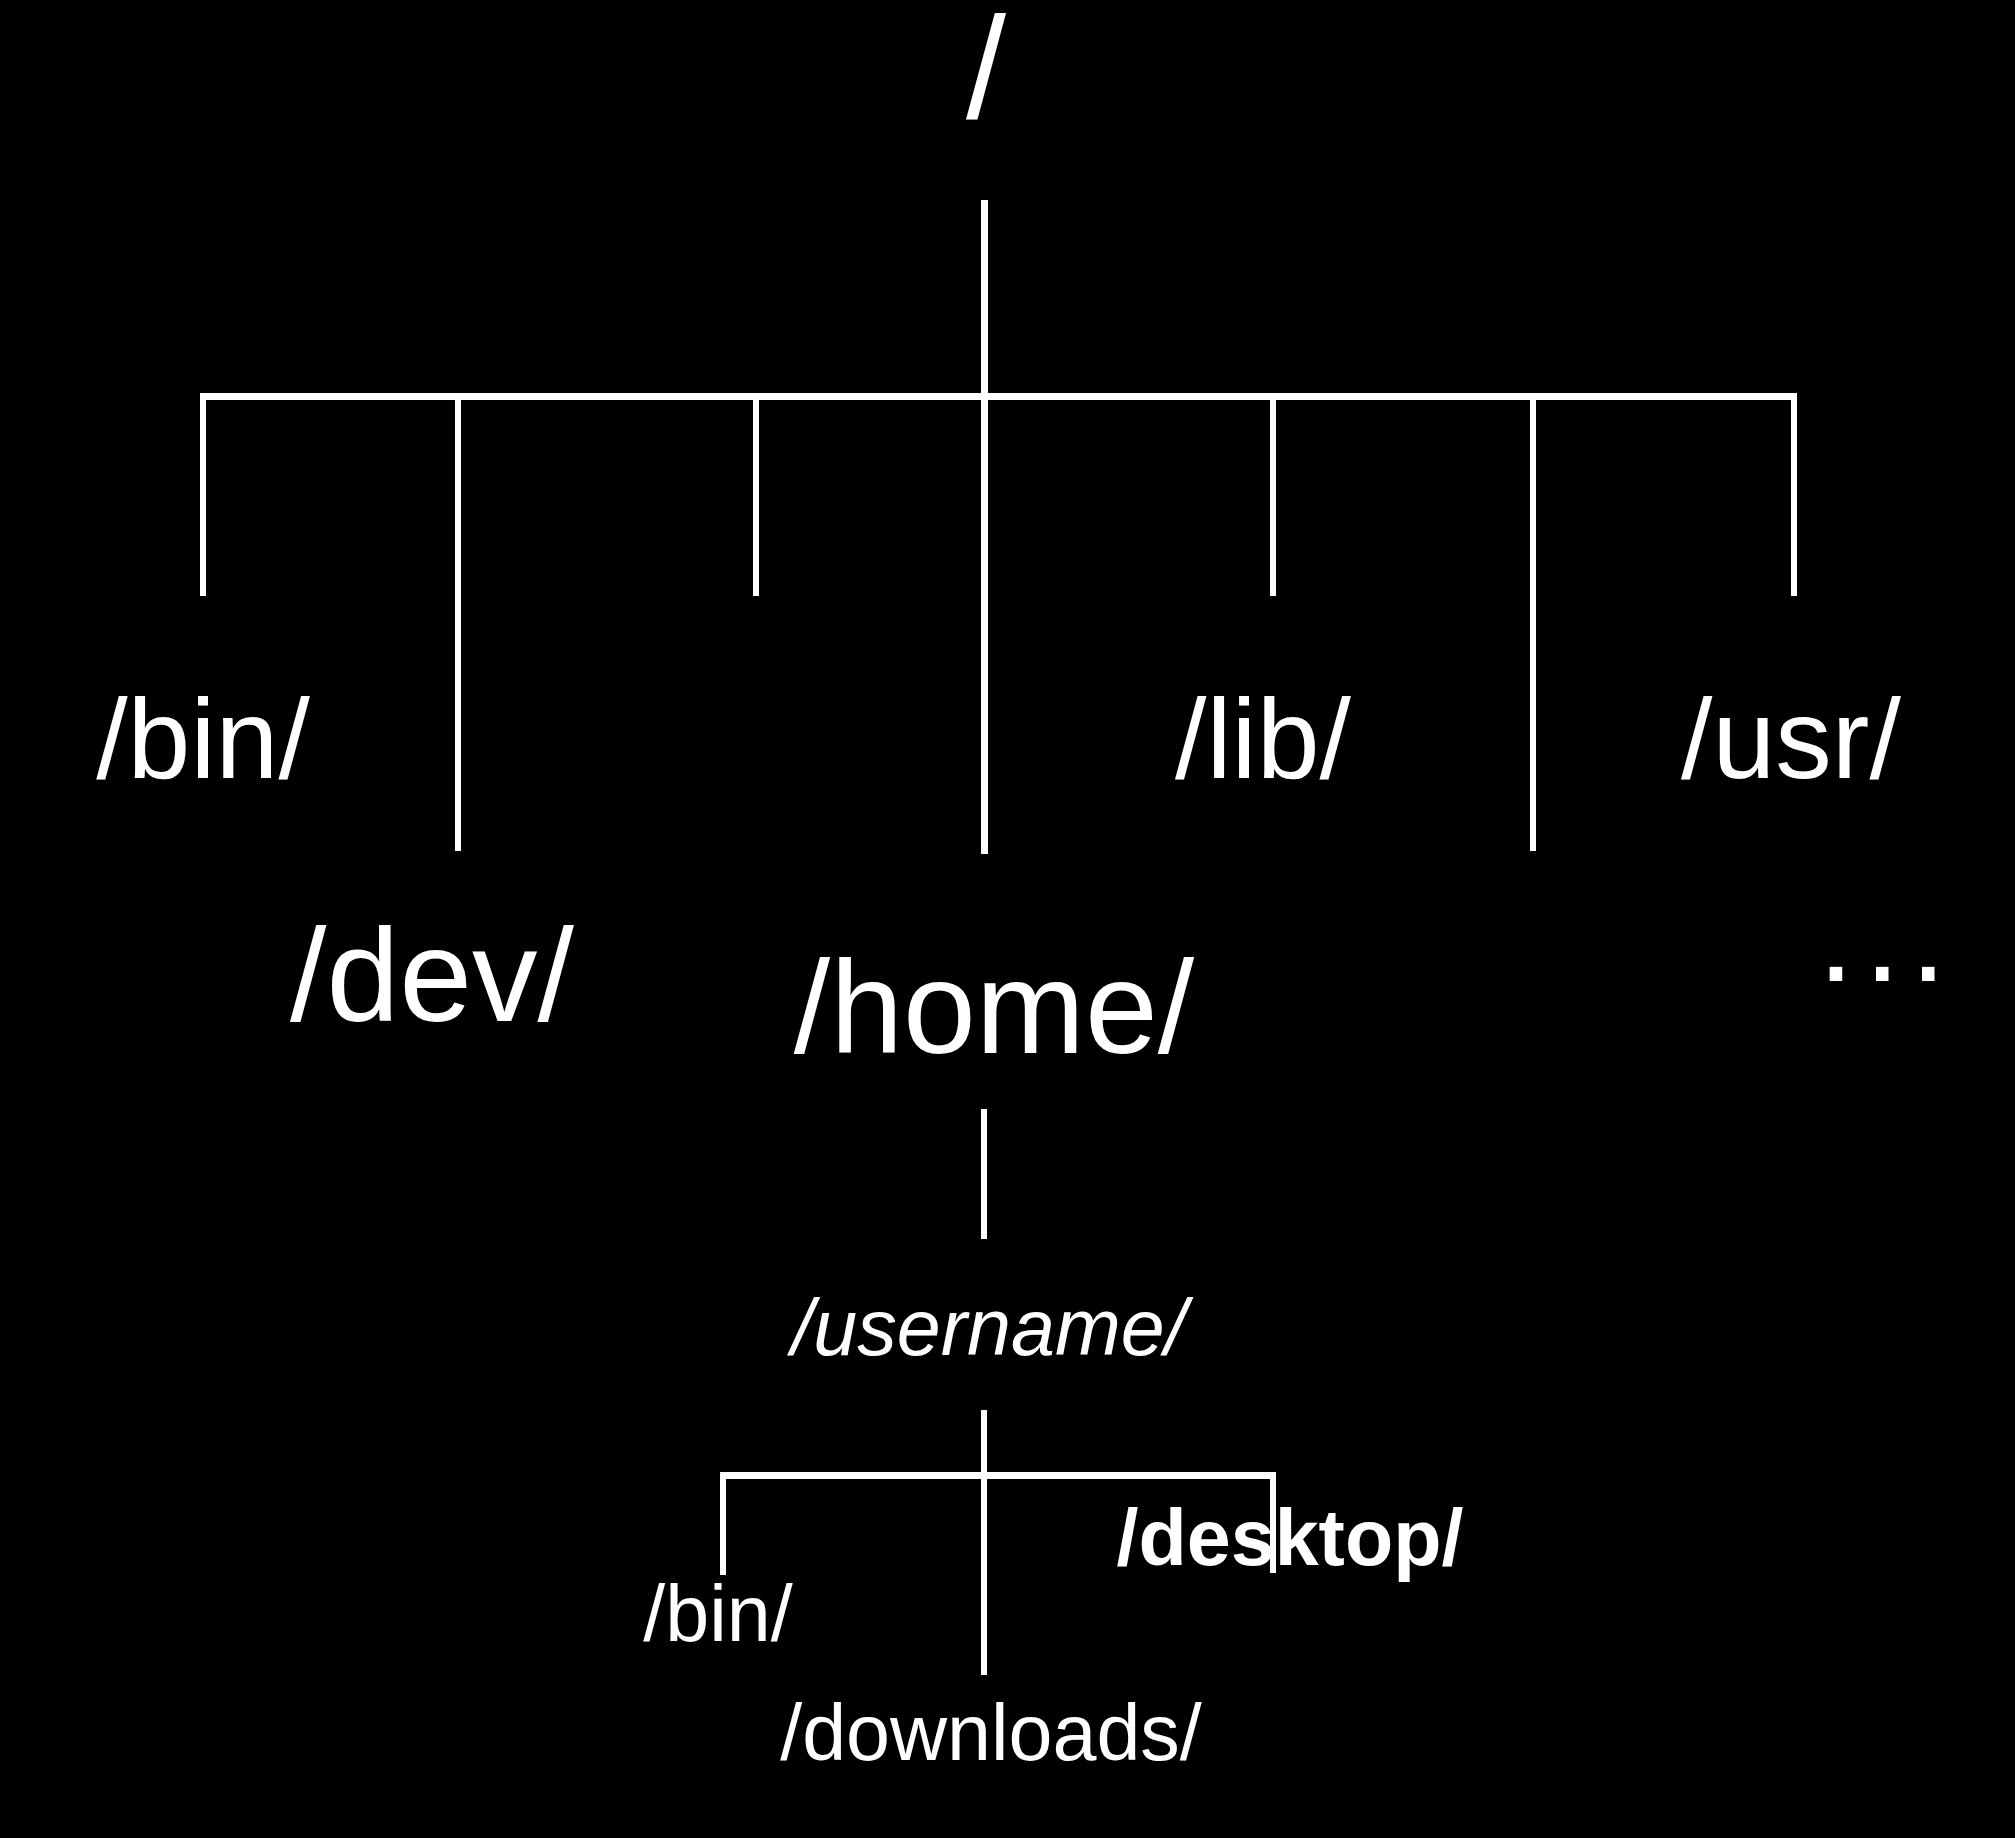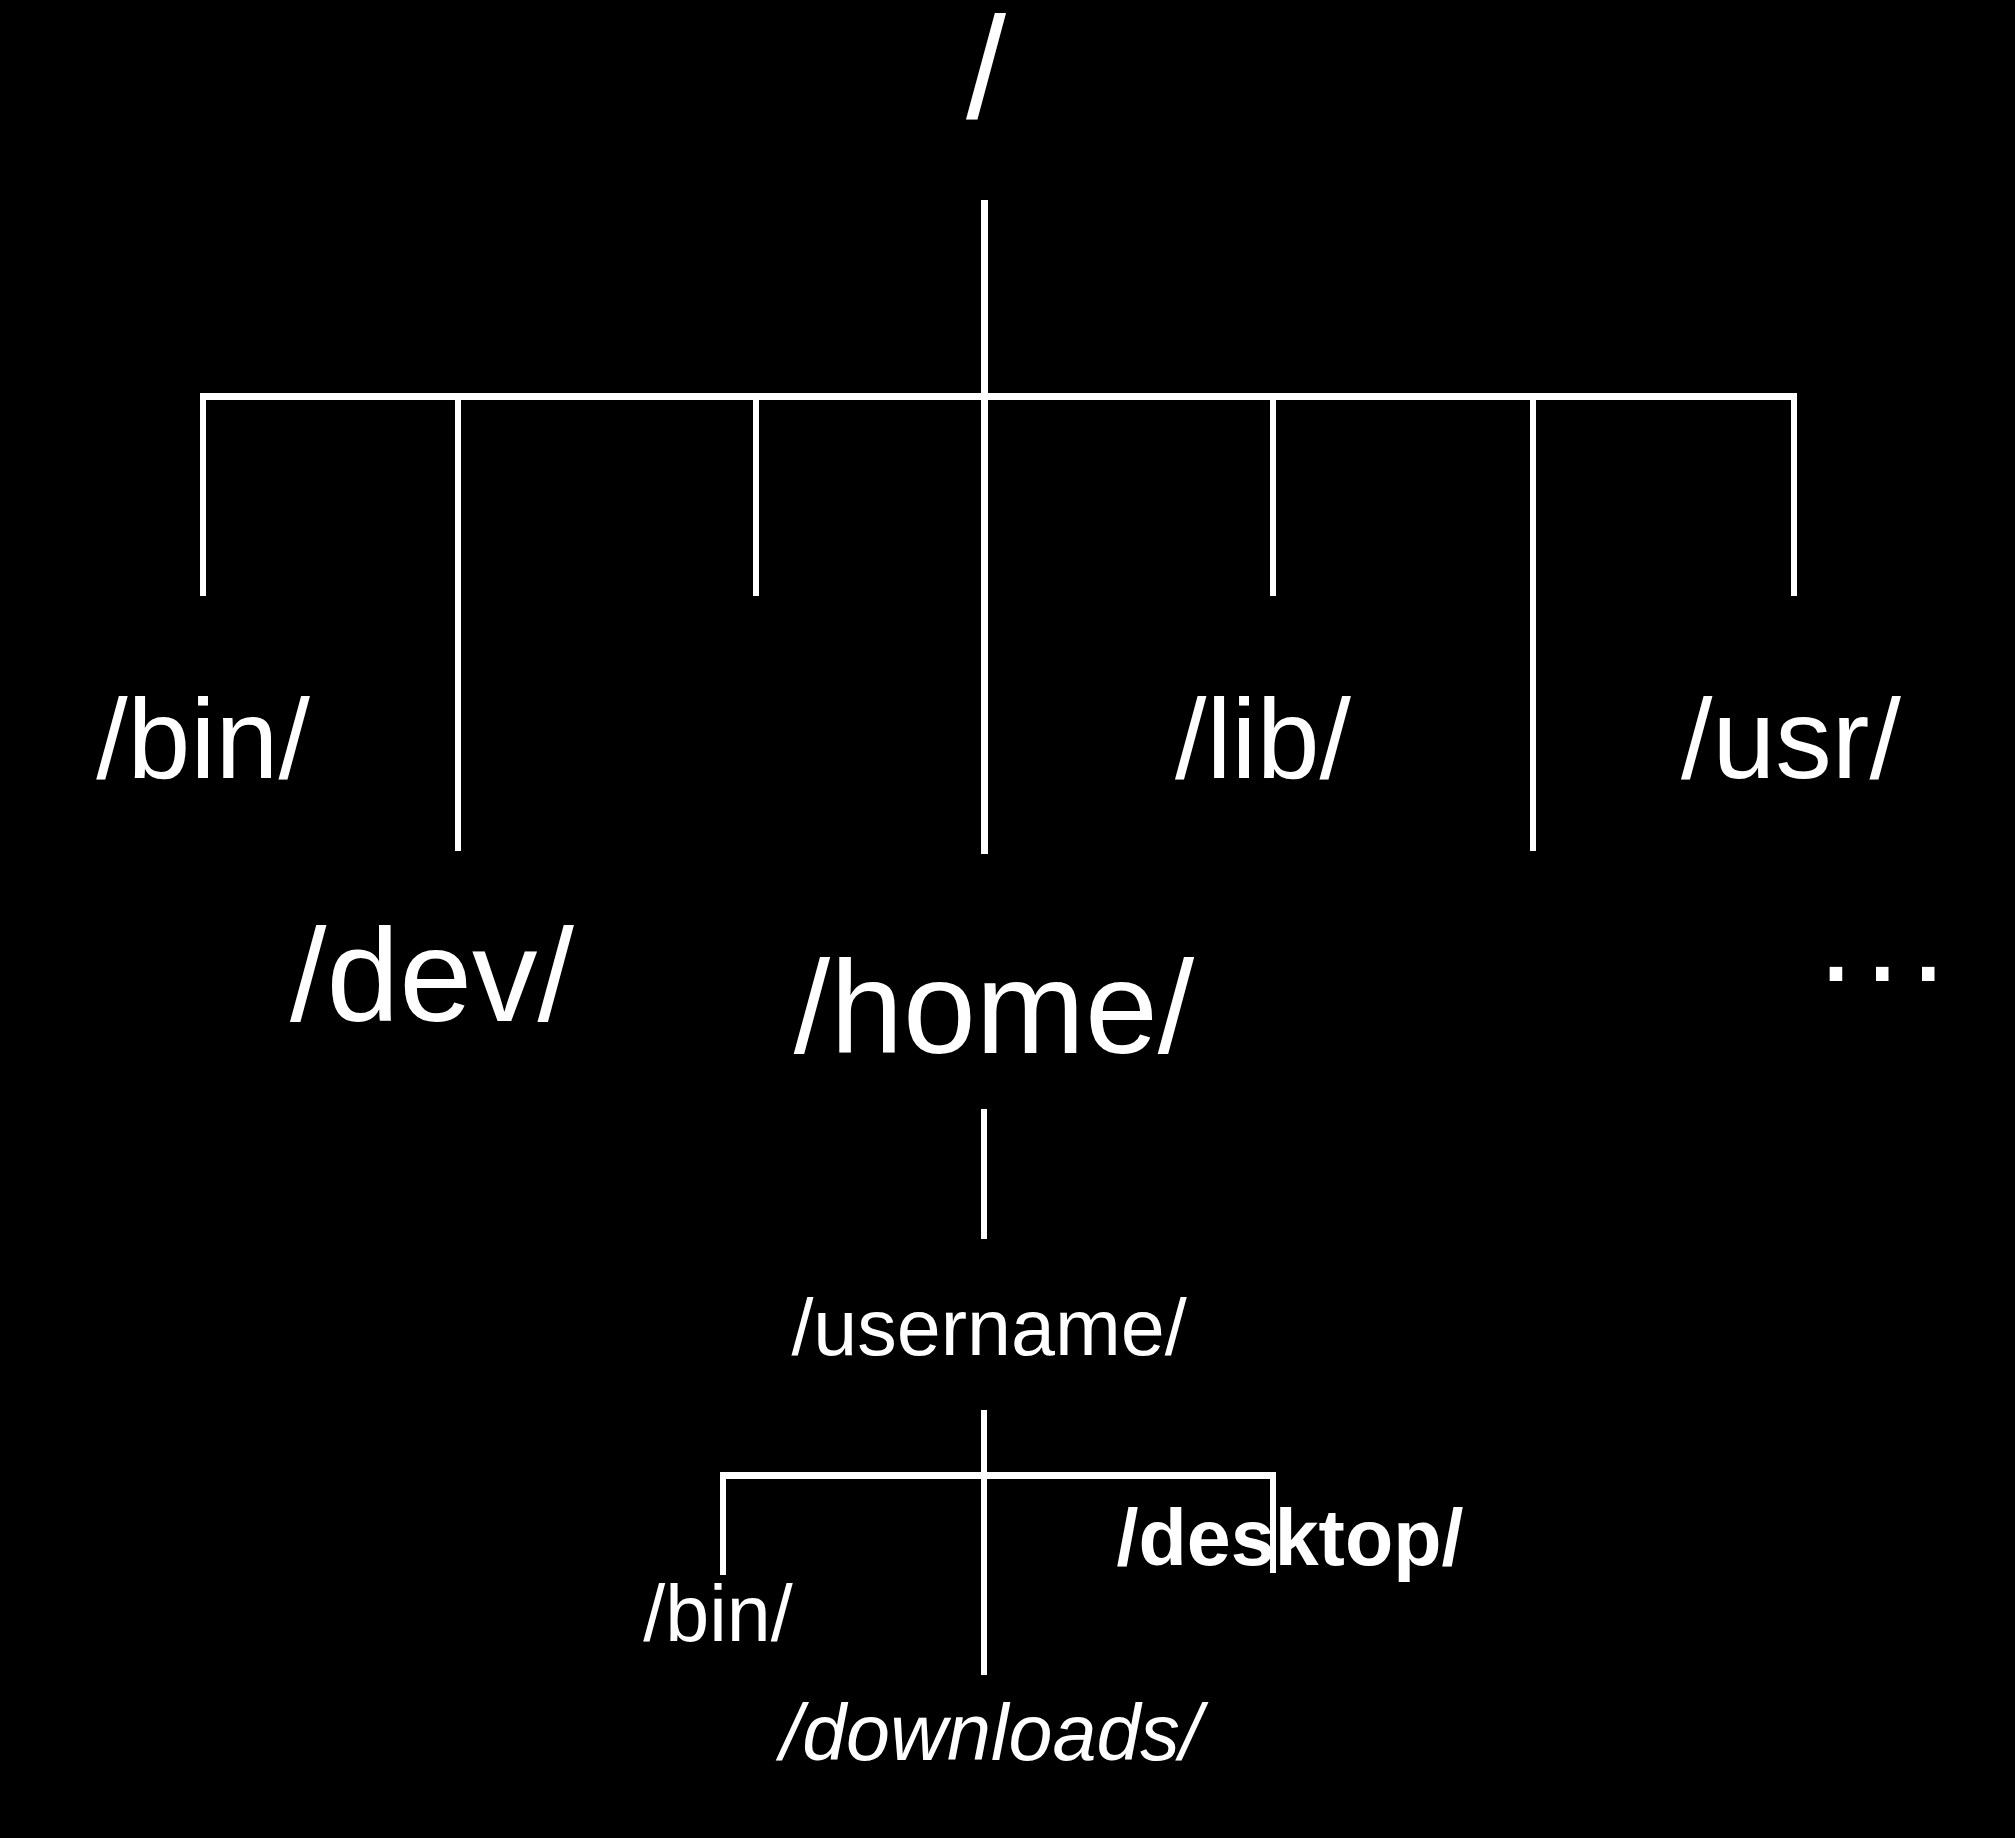--- a/index.html
+++ b/index.html
@@ -55,27 +55,27 @@
   <div class="label fs-row1" style="left:203px;  top:739px;">/bin/</div>
   <div class="label fs-row1" style="left:1263px; top:739px;">/lib/</div>
   <div class="label fs-row1" style="left:1791px; top:739px;text-align:center;">/usr/</div>
 
   <div class="label fs-row2" style="left:432px;  top:975px;">/dev/</div>
   <div class="label fs-row2" style="left:994px; top:975px;margin-top:32px;">/home/</div>
   <div class="label ellipsis" style="left:1887px; top:935px;">...</div>
 
   <div class="edge" style="left:981px; top:1109px; width:5.9px; height:130px;"></div>
 
-  <div class="label fs-small" style="left:989px; top:1327px;">/username/</div>
+  <div class="label fs-small" style="left:989px; top:1327px;font-style:italic;">/username/</div>
 
   <div class="edge" style="left:981px; top:1410px; width:5.9px; height:265px;"></div>
 
   <div class="edge" style="left:722px; top:1472px; width:554px; height:6.5px;"></div>
 
   <div class="edge" style="left:720px; top:1472px; width:5.9px; height:103px;"></div>
   <div class="edge" style="left:1270px; top:1472px; width:5.9px; height:101px;"></div>
 
   <div class="label fs-small" style="left:718px; top:1613px;">/bin/</div>
   <div class="label fs-small" style="left:1290px; top:1537px;font-weight:bold;">/desktop/</div>
-  <div class="label fs-small" style="left:991px; top:1732px;font-style:italic;">/downloads/</div>
+  <div class="label fs-small" style="left:991px; top:1732px;">/downloads/</div>
 
 </div>
 
 
 </body></html>

